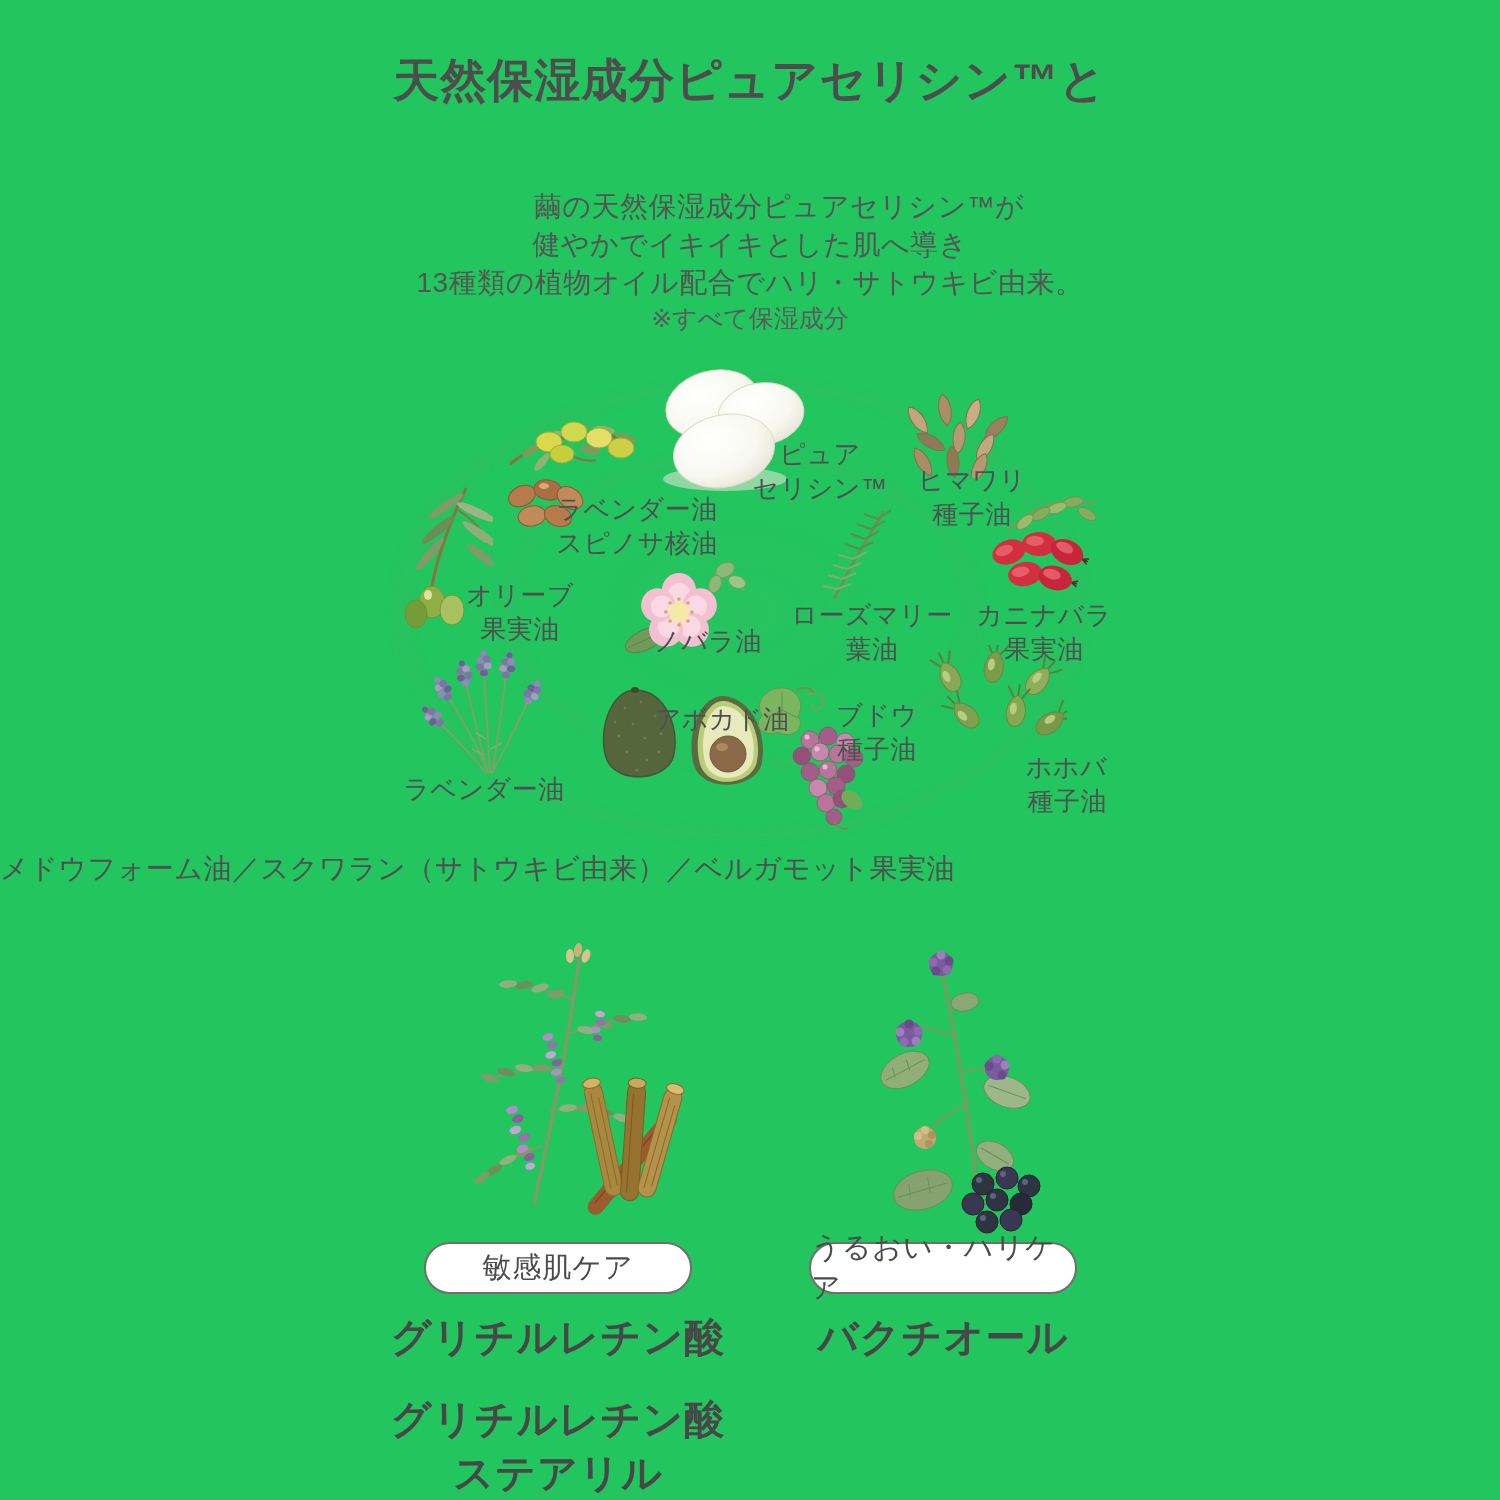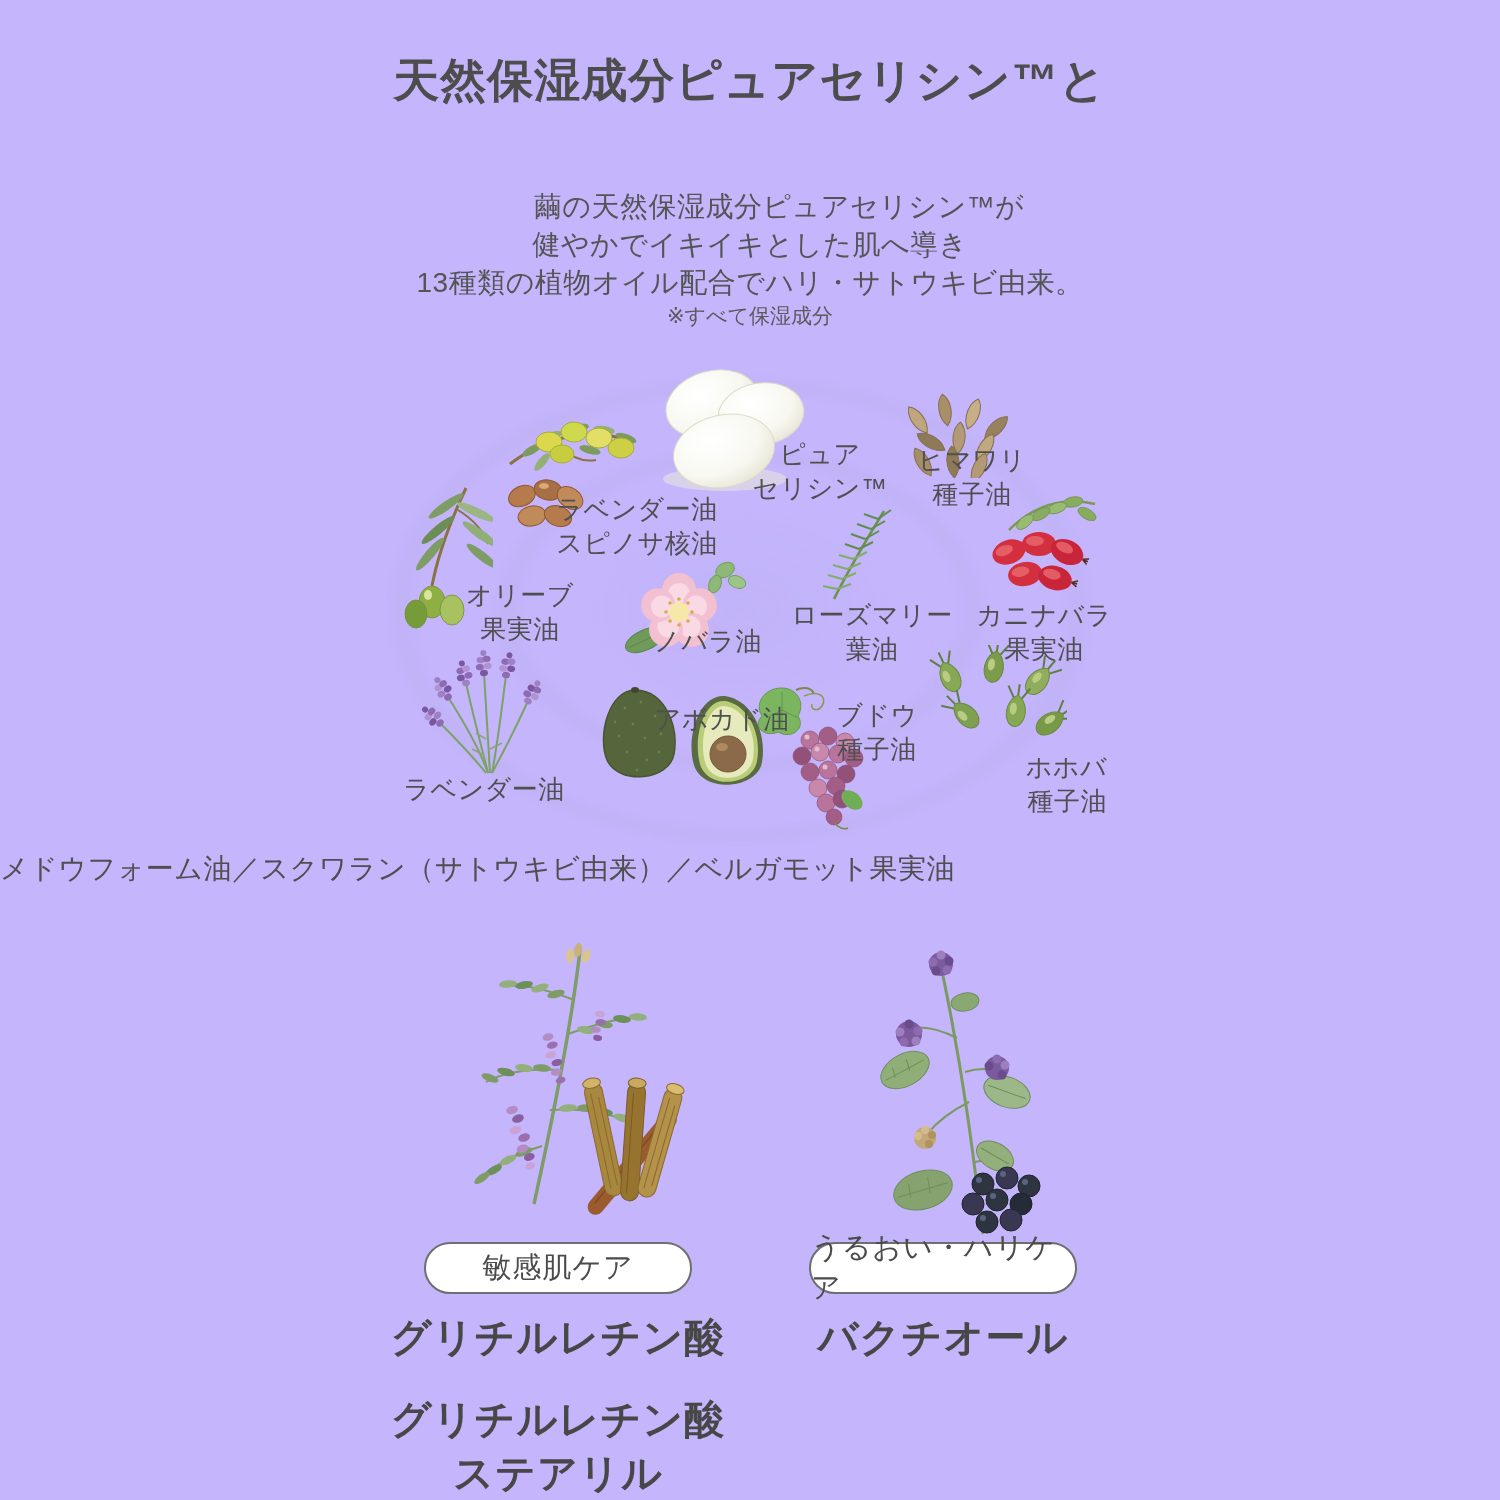--- a/index.html
+++ b/index.html
@@ -1,28 +1,28 @@
 <!DOCTYPE html>
 <html><head>
 <meta charset="utf-8">
 <style>
   html,body { margin:0; padding:0; background:#ffffff; }
   .page {
-    position:relative; width:1500px; height:1500px; background:#c4b5fd;
+    position:relative; width:1500px; height:1500px; background:#22c55e;
     font-family:"Liberation Sans","DejaVu Sans",sans-serif;
     color:#4b4b4b; overflow:hidden;
   }
   .abs { position:absolute; }
   .title-line {
     width:100%; text-align:center; font-size:46px; font-weight:bold;
     color:#4d4d4d; letter-spacing:1px;
   }
   .title-line sup { font-size:58%; vertical-align:super; }
   .sub-line { width:100%; text-align:center; font-size:28px; color:#545454; letter-spacing:0.5px; }
-  .footnote { width:100%; text-align:center; font-size:21px; color:#5a5a5a; }
+  .footnote { width:100%; text-align:center; font-size:25px; color:#5a5a5a; }
   .ing-label {
     font-size:26px; line-height:1.32; text-align:center;
     white-space:pre-line; color:#4f4f4f; letter-spacing:0.5px;
   }
   .oils-line { width:100%; font-size:28px; color:#4f4f4f; letter-spacing:0.5px; }
   .badge {
     width:268px; height:52px; box-sizing:border-box;
     border:2px solid #6f6f6f; border-radius:28px; background:#ffffff;
     display:flex; align-items:center; justify-content:center;
     font-size:29px; color:#4b4b4b; letter-spacing:1px;
@@ -426,21 +426,21 @@
             <path d="M-4 -13 L-11 -24 M0 -15 L0 -27 M4 -13 L11 -24" stroke="#5f7f3f" stroke-width="2"></path>
             <path d="M0 -16 C9 -11 12 2 7 11 C3 17 -3 17 -7 11 C-12 2 -9 -11 0 -16 Z" fill="#789a48" stroke="#6a8a41" stroke-width="1"></path>
             <ellipse cx="-3" cy="-2" rx="3.5" ry="6" fill="#b9cc82"></ellipse>
           </g>
       </g>
     </svg>
   </figure>
 
   <div class="abs ing-label" style="left:730px;top:437px;width:180px;">ピュア
 セリシン™</div>
-  <div class="abs ing-label" style="left:882px;top:443px;width:180px;">ヒマワリ
+  <div class="abs ing-label" style="left:882px;top:463px;width:180px;">ヒマワリ
 種子油</div>
   <div class="abs ing-label" style="left:527px;top:492px;width:220px;">ラベンダー油
 スピノサ核油</div>
   <div class="abs ing-label" style="left:440px;top:578px;width:160px;">オリーブ
 果実油</div>
   <div class="abs ing-label" style="left:618px;top:624px;width:180px;">ノバラ油</div>
   <div class="abs ing-label" style="left:772px;top:598px;width:200px;">ローズマリー
 葉油</div>
   <div class="abs ing-label" style="left:954px;top:598px;width:180px;">カニナバラ
 果実油</div>

